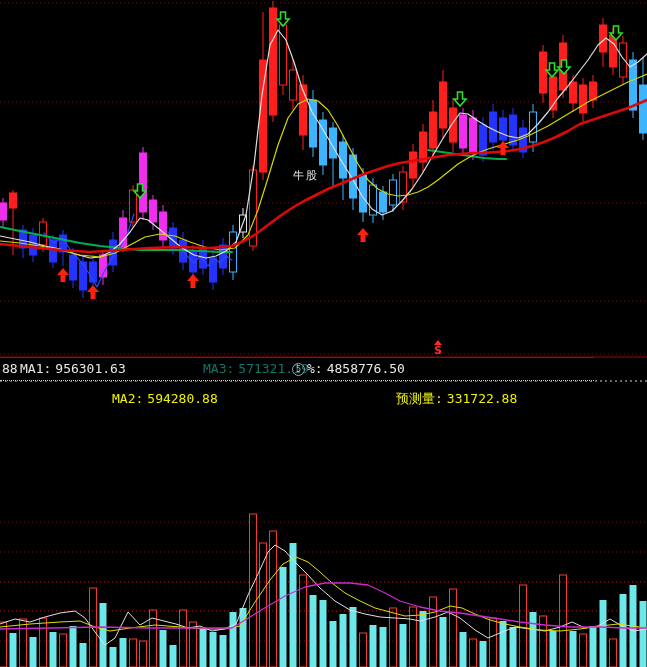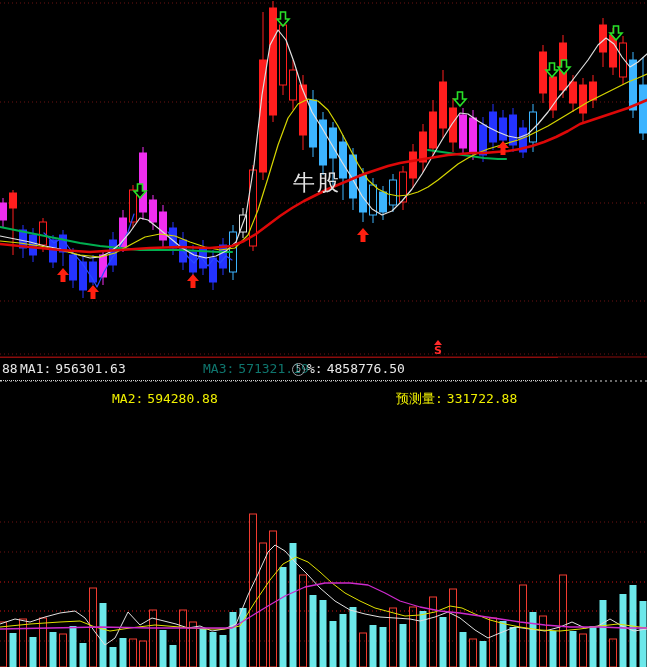--- a/index.html
+++ b/index.html
@@ -1,30 +1,30 @@
 <!DOCTYPE html>
 <html><head>
 <meta charset="utf-8">
 <style>
   html,body{margin:0;padding:0;background:#000;}
   .screen{position:relative;width:647px;height:667px;background:#000;overflow:hidden;
           font-family:"Liberation Sans",sans-serif;}
   svg.chart{position:absolute;left:0;top:0;}
   .status-bar{position:absolute;left:0;top:357px;width:558px;height:22px;background:#000;
               border-top:1px solid #8a0c0c;border-bottom:1px dotted #cfcfcf;
-              font-family:"DejaVu Sans Mono",monospace;font-size:13px;line-height:22px;}
+              font-family:"DejaVu Sans Mono",monospace;font-size:13px;line-height:22px;padding-left:36px;}
   .sb-item{position:absolute;top:0;white-space:nowrap;}
   .sb-white{color:#e8e8e8;}
   .sb-yellow{color:#f0f000;margin-top:30px;}
   .sb-magenta{color:#0f766e;}
   .sb-val{margin-left:4px;}
   .circle-icon{display:inline-block;width:11px;height:11px;border:1px solid #9aa0a6;border-radius:50%;
                color:#b8bcc2;font-size:8px;line-height:11px;text-align:center;vertical-align:1px;margin-right:2px;
                font-family:"DejaVu Sans",sans-serif;}
-  .watermark{position:absolute;left:293px;top:168px;color:#e3e3e3;font-size:22px;letter-spacing:2px;
+  .watermark{position:absolute;left:293px;top:168px;color:#e3e3e3;font-size:11px;letter-spacing:2px;
              font-family:"DejaVu Sans",sans-serif;}
   .sell-marker{position:absolute;left:429px;top:340px;width:18px;text-align:center;color:#ff2a2a;}
   .sell-marker .caret{width:0;height:0;margin:0 auto;border-left:4px solid transparent;
                       border-right:4px solid transparent;border-bottom:5px solid #ff2a2a;}
   .sell-marker .letter{display:block;font-size:11px;font-weight:bold;line-height:11px;
                        font-family:"DejaVu Sans",sans-serif;}
 </style>
 </head>
 <body>
 

